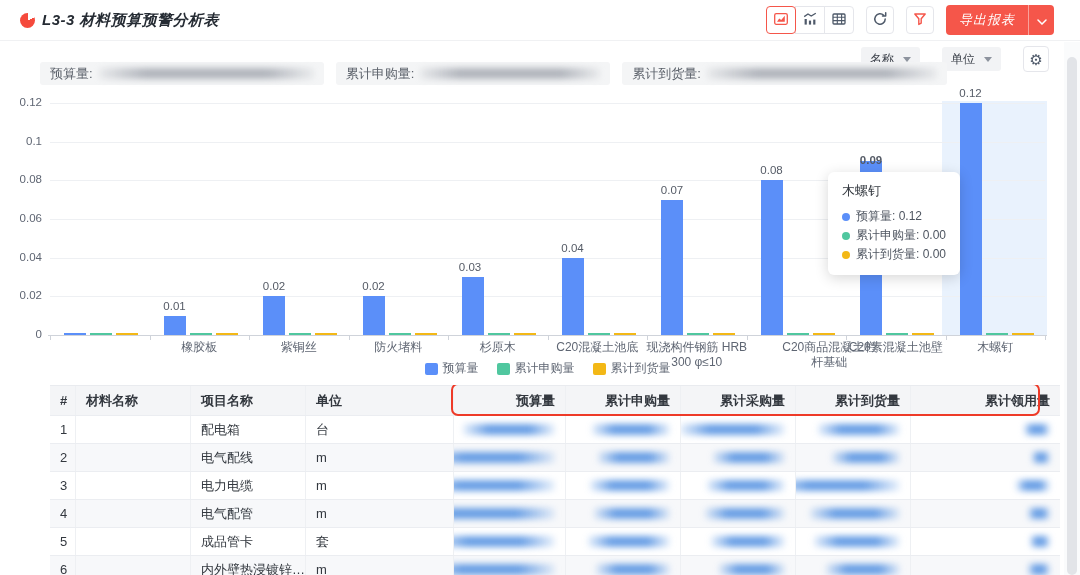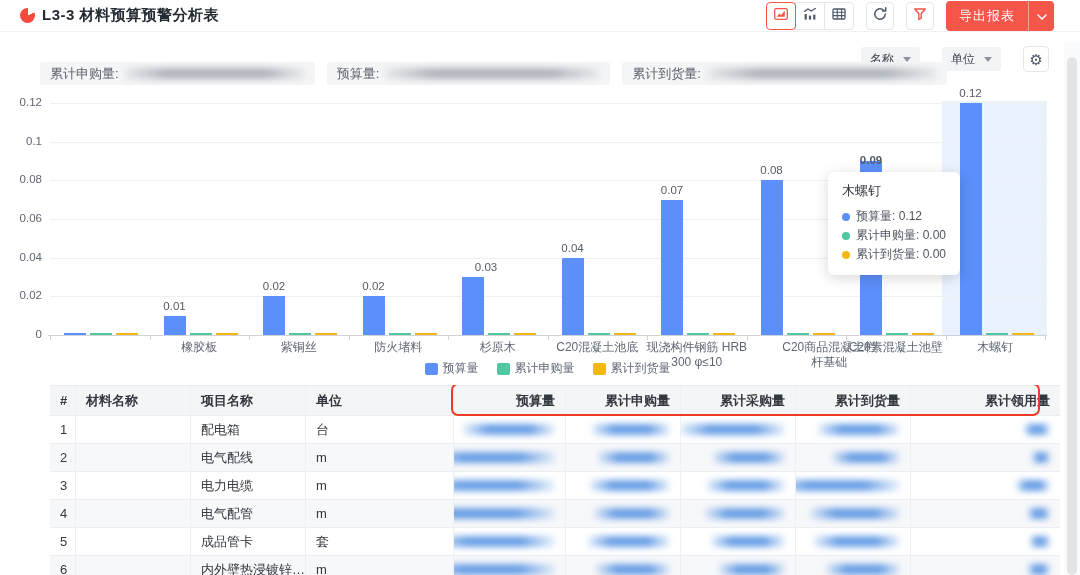--- a/index.html
+++ b/index.html
@@ -1,20 +1,20 @@
 <!DOCTYPE html>
 <html><head>
 <meta charset="utf-8">
 <style>
   html,body{margin:0;padding:0;background:#fff;}
   .page{position:relative;width:1080px;height:575px;background:#fff;overflow:hidden;
         font-family:"Liberation Sans","DejaVu Sans",sans-serif;-webkit-font-smoothing:antialiased;}
   
-  .topbar{position:absolute;left:0;top:0;width:1080px;height:32px;border-bottom:1px solid #f0f1f3;
-          display:flex;align-items:center;justify-content:space-between;box-sizing:border-box;padding:0 26px 0 20px;}
+  .topbar{position:absolute;left:0;top:0;width:1080px;height:41px;border-bottom:1px solid #f0f1f3;
+          display:flex;align-items:center;justify-content:space-between;box-sizing:border-box;padding:0 26px 0 20px;font-style:italic;}
   .title-wrap{display:flex;align-items:center;gap:7px;}
   .pie-icon{width:15px;height:15px;border-radius:50%;
             background:conic-gradient(from 6deg,#ffffff 0 60deg,#F54A3C 60deg 360deg);}
   .page-title{font-size:15px;font-weight:700;color:#252b33;margin:0;letter-spacing:.5px;}
   .toolbar{display:flex;align-items:center;gap:12px;}
   .btn-group{display:flex;}
   .vbtn{width:30px;height:28px;border:1px solid #e5e6eb;background:#fff;display:flex;align-items:center;
         justify-content:center;margin-left:-1px;padding:0;cursor:pointer;}
   .vbtn:first-child{margin-left:0;border-radius:4px 0 0 4px;}
   .vbtn:last-child{border-radius:0 4px 4px 0;}
@@ -154,26 +154,26 @@
       <span>单位</span>
       <i class="caret"></i>
     </div>
     <button class="gear-btn">
       <span>⚙</span>
     </button>
   </div>
 
   <div class="summary" id="summary">
       <div class="pill">
+        <div style="white-space: nowrap;">预算量:</div>
+        <div class="smudge gray" style="width: 215px;"></div>
+      </div>
+      <div class="pill">
         <div style="white-space: nowrap;">累计申购量:</div>
         <div class="smudge gray" style="width: 180px;"></div>
-      </div>
-      <div class="pill">
-        <div style="white-space: nowrap;">预算量:</div>
-        <div class="smudge gray" style="width: 215px;"></div>
       </div>
       <div class="pill">
         <div style="white-space: nowrap;">累计到货量:</div>
         <div class="smudge gray" style="width: 230px;"></div>
       </div>
     </div>
 
   <div class="chart" id="chart">
       <div class="band" style="left: 941.5px; width: 105.5px; top: 13px; height: 234px;"></div>
       <div class="ytick" style="left: 0px; top: 240px;">0</div>
@@ -201,21 +201,21 @@
       <div class="bar-label" style="left: 244px; top: 192.333px;">0.02</div>
       <div class="bar" style="left: 289px; width: 22px; top: 245px; height: 2px; background: rgb(80, 199, 159);"></div>
       <div class="bar" style="left: 315px; width: 22px; top: 245px; height: 2px; background: rgb(243, 184, 22);"></div>
       <div class="xlabel" style="left: 246px; width: 105.5px; top: 252px;">紫铜丝</div>
       <div class="bar" style="left: 362.5px; width: 22px; top: 208.333px; height: 38.6667px; background: rgb(91, 143, 249);"></div>
       <div class="bar-label" style="left: 343.5px; top: 192.333px;">0.02</div>
       <div class="bar" style="left: 388.5px; width: 22px; top: 245px; height: 2px; background: rgb(80, 199, 159);"></div>
       <div class="bar" style="left: 414.5px; width: 22px; top: 245px; height: 2px; background: rgb(243, 184, 22);"></div>
       <div class="xlabel" style="left: 345.5px; width: 105.5px; top: 252px;">防火堵料</div>
       <div class="bar" style="left: 462px; width: 22px; top: 189px; height: 58px; background: rgb(91, 143, 249);"></div>
-      <div class="bar-label" style="left: 456px; top: 173px;">0.03</div>
+      <div class="bar-label" style="left: 440px; top: 173px;">0.03</div>
       <div class="bar" style="left: 488px; width: 22px; top: 245px; height: 2px; background: rgb(80, 199, 159);"></div>
       <div class="bar" style="left: 514px; width: 22px; top: 245px; height: 2px; background: rgb(243, 184, 22);"></div>
       <div class="xlabel" style="left: 445px; width: 105.5px; top: 252px;">杉原木</div>
       <div class="bar" style="left: 561.5px; width: 22px; top: 169.667px; height: 77.3333px; background: rgb(91, 143, 249);"></div>
       <div class="bar-label" style="left: 542.5px; top: 153.667px;">0.04</div>
       <div class="bar" style="left: 587.5px; width: 22px; top: 245px; height: 2px; background: rgb(80, 199, 159);"></div>
       <div class="bar" style="left: 613.5px; width: 22px; top: 245px; height: 2px; background: rgb(243, 184, 22);"></div>
       <div class="xlabel" style="left: 544.5px; width: 105.5px; top: 252px;">C20混凝土池底</div>
       <div class="bar" style="left: 661px; width: 22px; top: 111.667px; height: 135.333px; background: rgb(91, 143, 249);"></div>
       <div class="bar-label" style="left: 642px; top: 95.6667px;">0.07</div>

